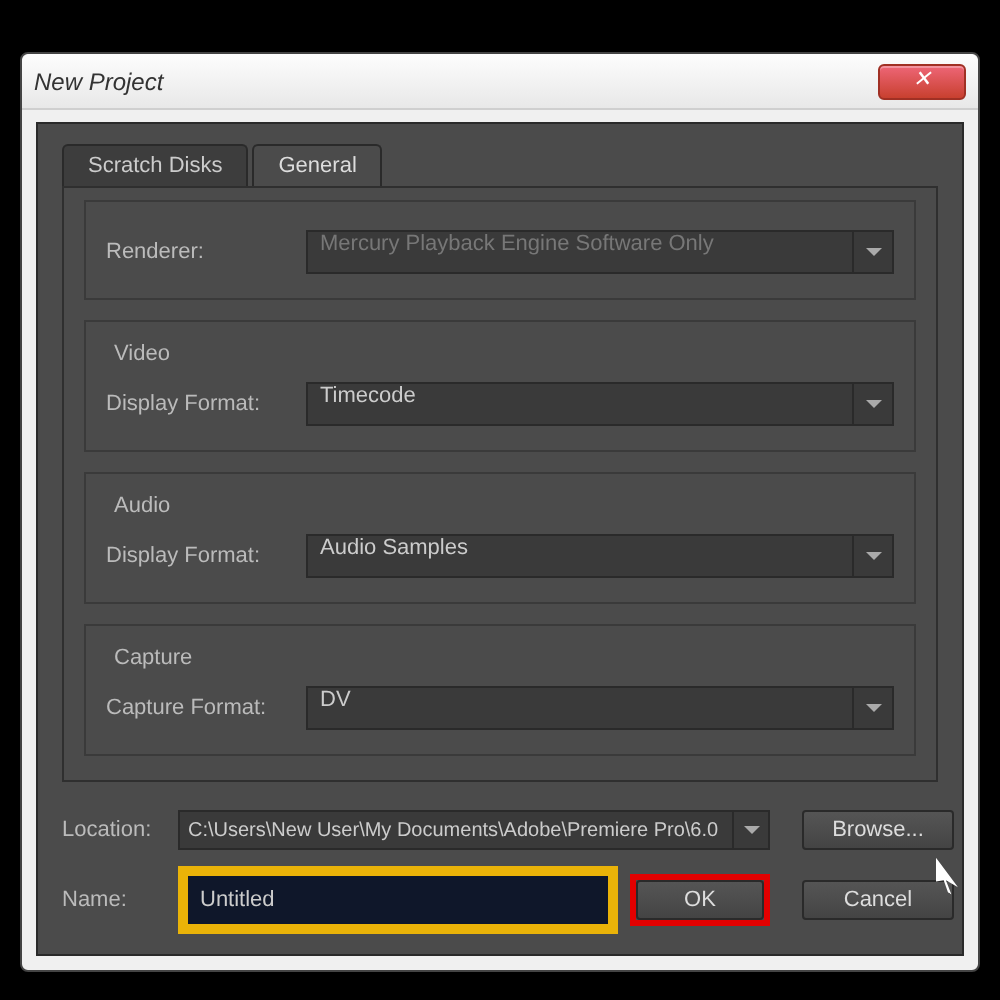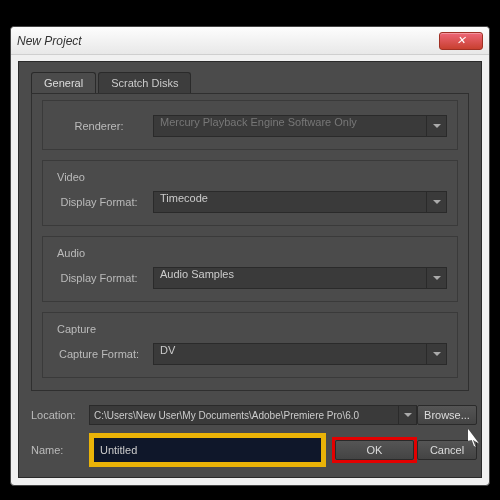--- a/index.html
+++ b/index.html
@@ -32,21 +32,21 @@
     border-radius: 3px 3px 0 0;
   }
   .tab.active { background: #4b4b4b; color: #ddd; }
   .page {
     margin: 0 12px; border: 1px solid #2f2f2f; border-top:1px solid #2f2f2f;
     background: #4b4b4b; padding: 6px 0 2px 0;
   }
   .group { margin: 0 10px 10px 10px; border: 1px solid #3a3a3a; padding: 8px 10px 12px 10px; }
   .group-title { font-size: 11px; color: #bbb; margin: 2px 0 8px 4px; }
   .row { display: flex; align-items: center; margin-top: 6px; }
-  .lbl { width: 100px; text-align: center; font-size: 11px; color: #bbb; padding-right: 8px; }
+  .lbl { width: 100px; text-align: left; font-size: 11px; color: #bbb; padding-right: 8px; }
   .select {
     flex: 1; height: 22px; background: #3a3a3a; border: 1px solid #2a2a2a;
     color: #ccc; font-size: 11px; display: flex; 
     padding: 0 6px; position: relative;
   }
   .select.disabled { color: #777; }
   .select .arrow {
     position: absolute; right: 0; top: 0; width: 20px; height: 100%;
     border-left: 1px solid #2a2a2a; display:flex; align-items:center; justify-content:center;
   }
@@ -54,30 +54,30 @@
   .bottom { position:absolute; left:12px; right:4px; bottom:10px; }
   .brow { display:flex; align-items:center; margin-top:8px; }
   .blbl { width:58px; font-size:11px; color:#bbb; text-align:left; }
   .pathsel {
     flex:1; height:20px; background:#3a3a3a; border:1px solid #2a2a2a;
     color:#ccc; font-size:10px; padding:0 4px; display:flex; align-items:center; position:relative;
   }
   .pathsel .arrow { position:absolute; right:0; top:0; width:18px; height:100%; border-left:1px solid #2a2a2a; display:flex; align-items:center; justify-content:center;}
   .pathsel .arrow::after{content:"";border:4px solid transparent;border-top-color:#aaa;margin-top:4px;}
   .browse, .btn {
-    width:60px; height:20px; margin-left:0; background:linear-gradient(#555,#444);
+    width:76px; height:20px; margin-left:16px; background:linear-gradient(#555,#444);
     border:1px solid #2a2a2a; color:#ddd; font-size:11px; text-align:center; line-height:18px;
     border-radius:2px;
   }
   .nameinput {
     flex:1; height:20px; background:#0f172a; border:5px solid #eab308;
     color:#ccc; font-size:11px; padding:12px 6px;
   }
   .okwrap { border:3px solid #e30000; padding:0; margin-left:6px; display:inline-block; }
-  .okwrap .btn { margin-left:0; width:79px; }
+  .okwrap .btn { margin-left:0; width:64px; }
   .cursor {
     position:absolute; width:14px; height:18px; pointer-events:none;
   }
   .cursor::before{
     content:""; position:absolute; left:0; top:0;
     border-left:2px solid #fff; border-top:2px solid #fff;
     width:9px; height:12px; transform: skewY(30deg);
     background: #fff; clip-path: polygon(0 0, 100% 60%, 45% 60%, 70% 100%, 55% 100%, 35% 65%, 0 85%);
     filter: drop-shadow(0 0 1px #000);
   }
@@ -85,22 +85,22 @@
 </head>
 <body>
 
 <div class="win">
   <div class="titlebar">
     <span class="title">New Project</span>
     <div class="closebtn">✕</div>
   </div>
   <div class="body">
     <div class="tabs">
+      <div class="tab">Scratch Disks</div>
       <div class="tab active">General</div>
-      <div class="tab">Scratch Disks</div>
     </div>
     <div class="page">
 
       <div class="group">
         <div class="row">
           <div class="lbl">Renderer:</div>
           <div class="select disabled">
             <span>Mercury Playback Engine Software Only</span>
             <span class="arrow"></span>
           </div>

